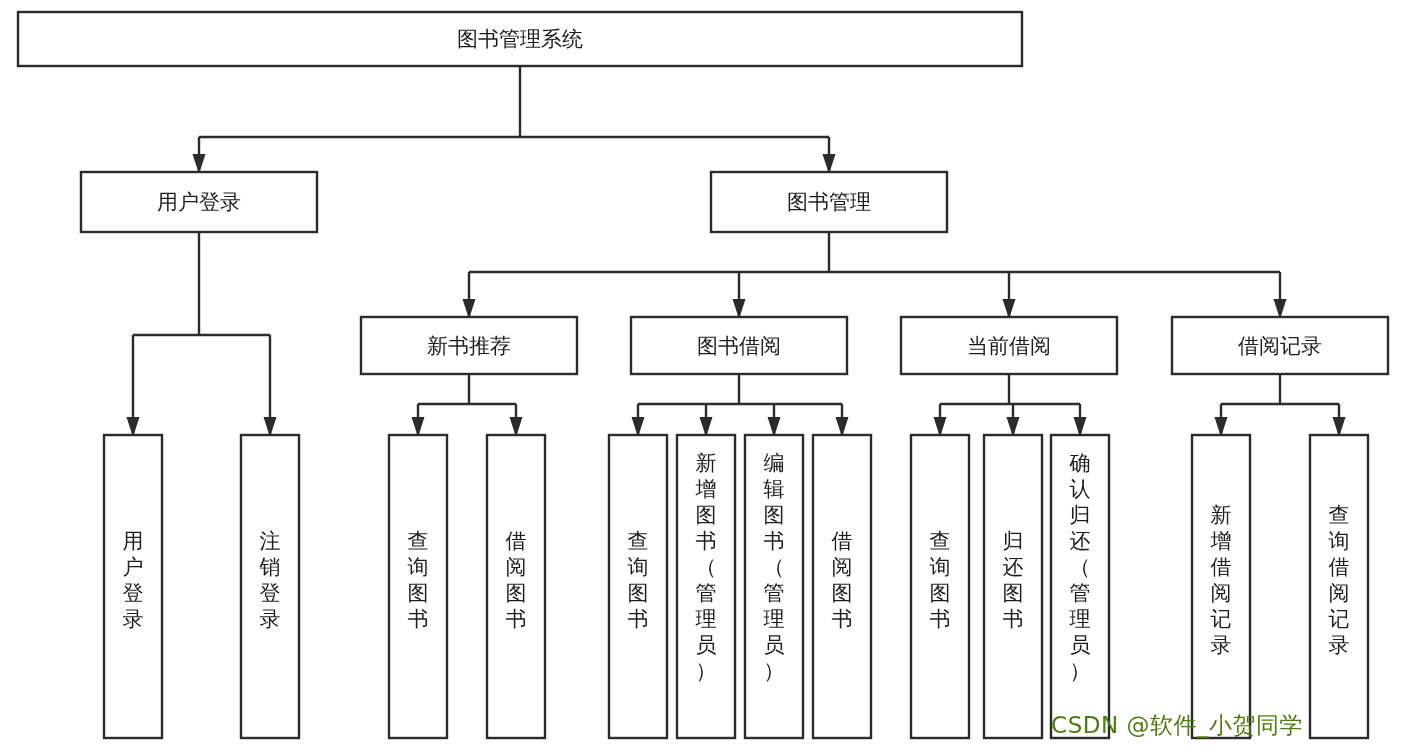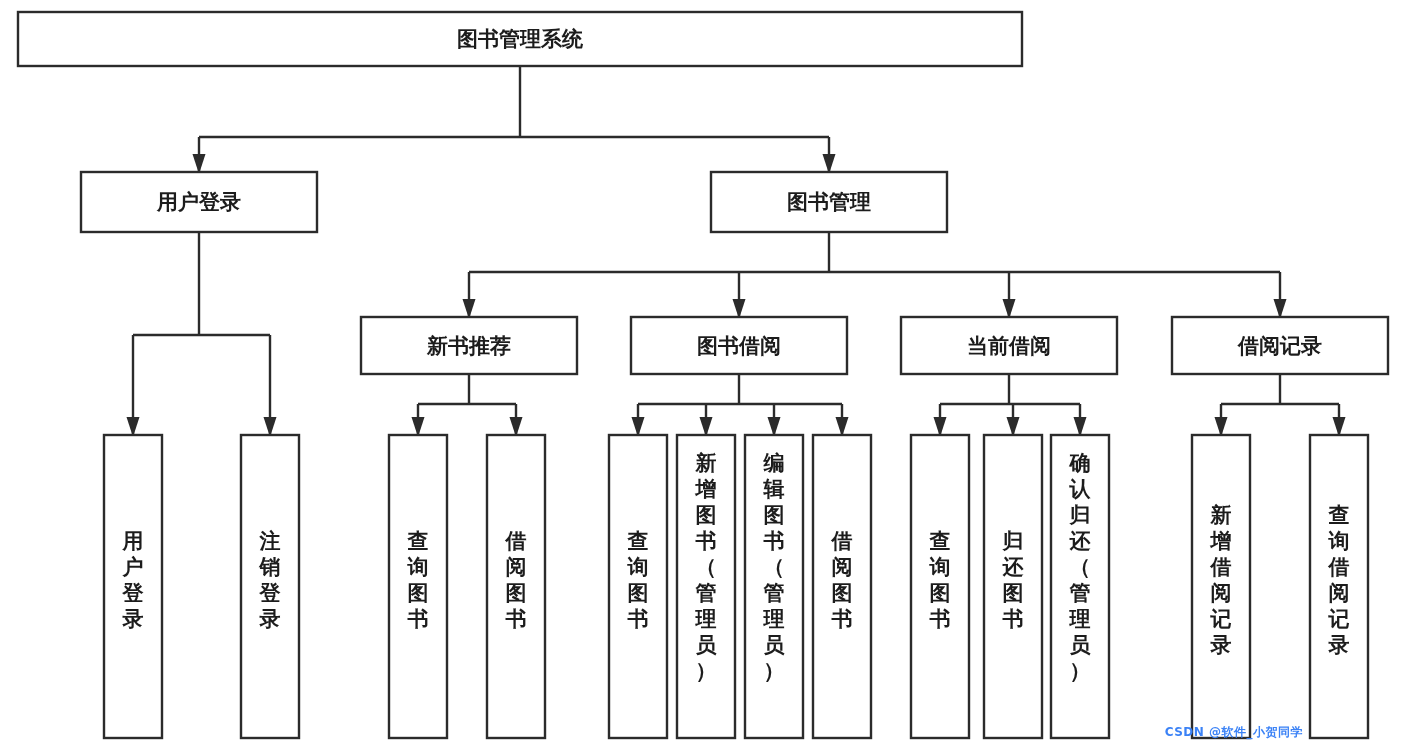--- a/index.html
+++ b/index.html
@@ -12,21 +12,20 @@
     width: 1405px;
     height: 747px;
     font-family: "DejaVu Sans", "Liberation Sans", sans-serif;
     overflow: hidden;
   }
   #diagram-root {
     position: relative;
     width: 1311px;
     height: 747px;
     background: #ffffff;
-    font-weight: bold;
   }
   svg#tree-svg {
     position: absolute;
     left: 0;
     top: 0;
     width: 1405px;
     height: 747px;
     display: block;
   }
   .node-rect {
@@ -54,22 +53,22 @@
     stroke-linecap: butt;
   }
   .connector-arrow {
     fill: #2b2b2b;
     stroke: none;
   }
   .watermark-text {
     position: absolute;
     right: 8px;
     bottom: 6px;
-    color: #3b82f6;
-    font-size: 12px;
+    color: #4d7c0f;
+    font-size: 23px;
     font-family: "DejaVu Sans", "Liberation Sans", sans-serif;
     white-space: nowrap;
     letter-spacing: 0.5px;
     user-select: none;
     margin-top: 41px;
   }
 </style>
 </head>
 <body>
 

